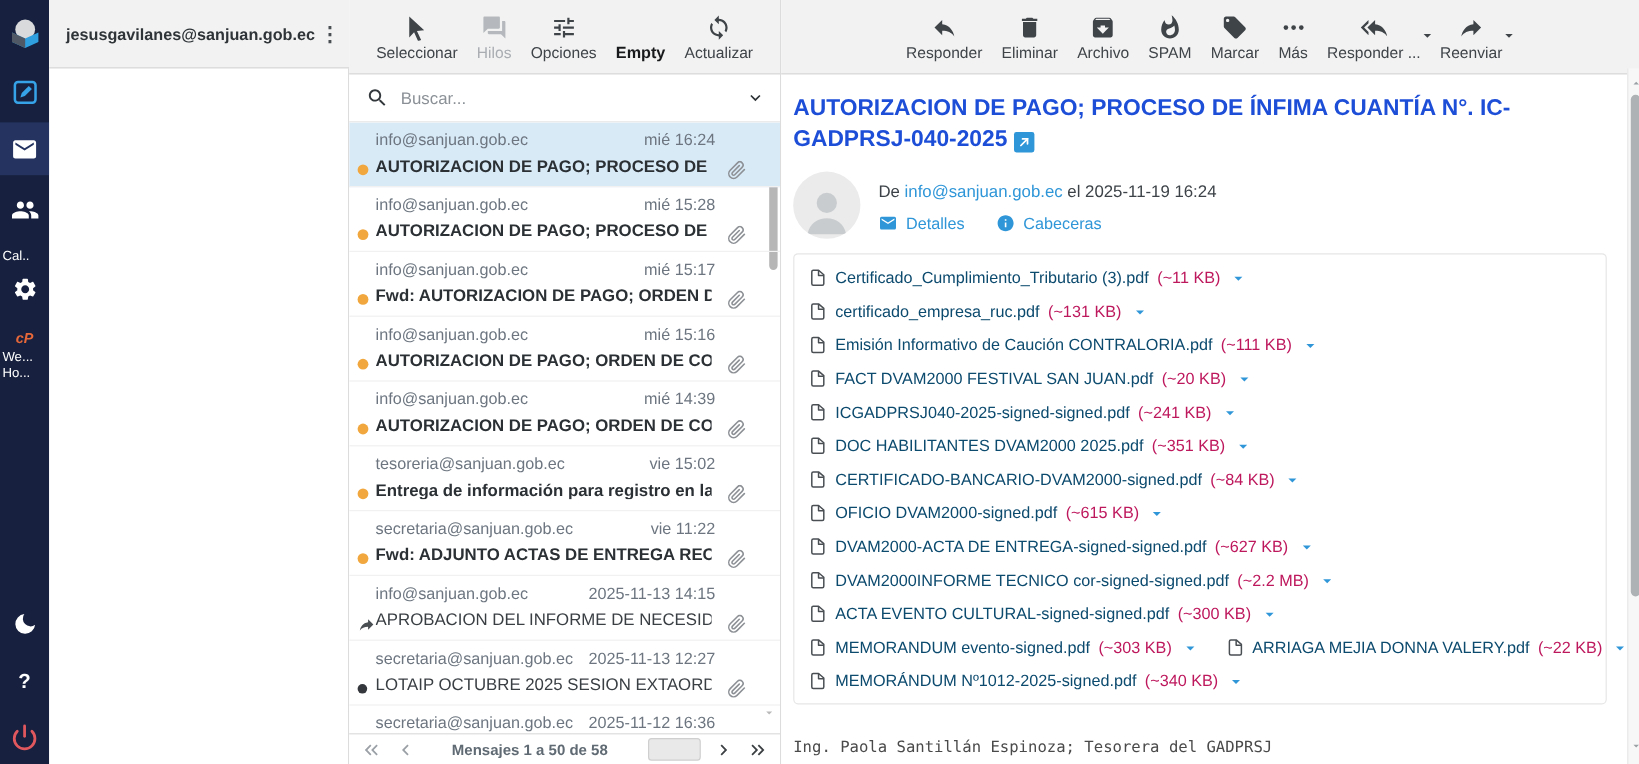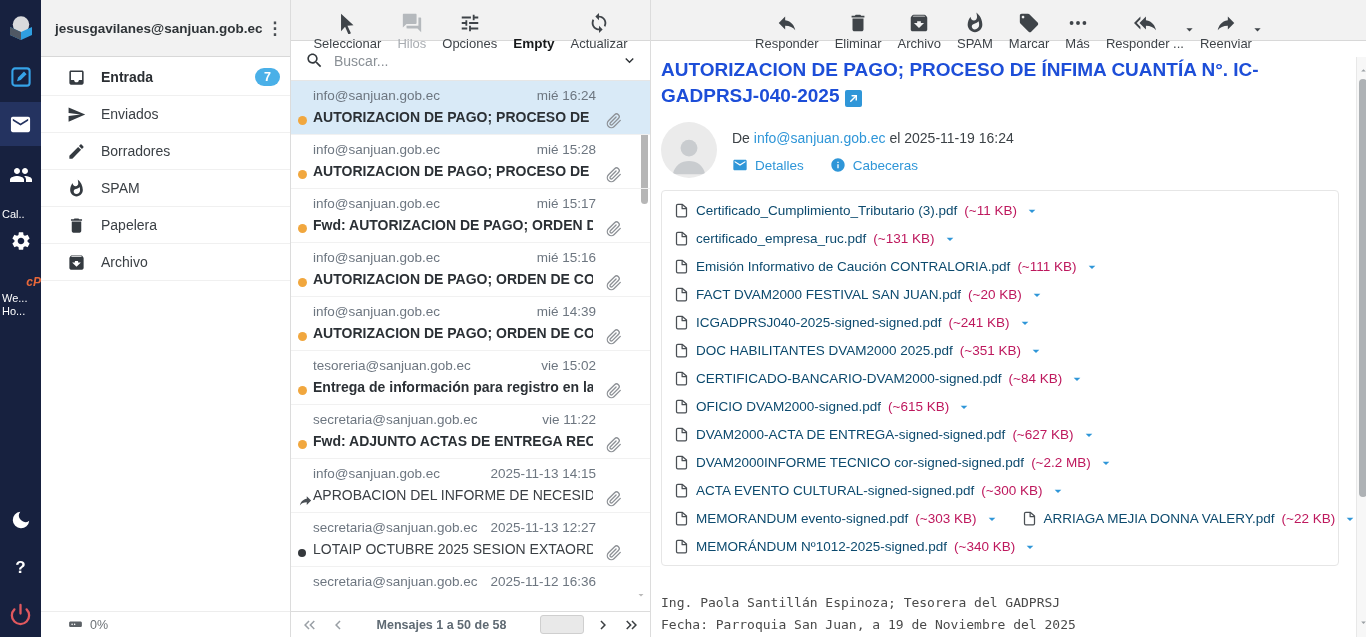--- a/index.html
+++ b/index.html
@@ -2,21 +2,21 @@
 <html style="--rail-bg: #17213f; --rail-active: #243360; --accent: #2f96d8; --badge-blue: #4ab0e8; --unread-dot: #f1a73e; --sel-bg: #d9eaf7; --toolbar-bg: #f2f2f2; --power-red: #e0585e; --cp-orange: #e8683a; --compose-blue: #36a3e8;"><head>
 <meta charset="utf-8">
 <style>
   * { margin:0; padding:0; box-sizing:border-box; }
   html,body { width:1366px; height:637px; overflow:hidden; background:#fff;
     font-family:"Liberation Sans", sans-serif; }
   .app { width:1366px; height:637px; display:flex; }
 
   
   .rail { width:41px; background:var(--rail-bg,#17213f); display:flex; flex-direction:column;
-    align-items:flex-end; color:#fff; flex-shrink:0; }
+    align-items:center; color:#fff; flex-shrink:0; }
   .rail-item { width:41px; height:34px; display:flex; align-items:center; justify-content:center;
     cursor:pointer; flex-shrink:0; }
   .rail-item svg { width:24px; height:24px; }
   .rail-logo { height:44px; margin-top:6px; }
   .rail-logo svg { width:30px; height:30px; }
   .rail-compose { margin-top:10px; color:var(--compose-blue,#36a3e8); }
   .rail-mail { margin-top:8px; height:44px; background:var(--rail-active,#243360); }
   .rail-mail svg { fill:#fff; width:23px; height:23px; }
   .rail-contacts { margin-top:12px; } .rail-contacts svg { fill:#fff; }
   .rail-text { font-size:11px; color:#fff; line-height:1.15; width:41px; padding-left:2px;
@@ -26,41 +26,41 @@
   .rail-cp { margin-top:16px; color:var(--cp-orange,#e8683a); font-weight:bold; font-style:italic;
     font-size:12px; height:16px; display:flex; align-items:center; justify-content:center; }
   .rail-weho { margin-top:2px; height:28px; }
   .rail-spacer { flex:1; }
   .rail-moon svg { fill:#fff; width:22px; height:22px; }
   .rail-help { color:#fff; font-size:17px; font-weight:bold; margin-top:14px; }
   .rail-power { margin-top:12px; margin-bottom:6px; color:var(--power-red,#e0585e); }
   .rail-power svg { width:23px; height:23px; }
 
   
-  .folders-col { width:250px; border-right:1px solid #dcdcdc; display:flex; flex-direction:column;
+  .folders-col { width:250px; border-right:1px solid #dcdcdc; display:flex; flex-direction:row;
     flex-shrink:0; background:#fff; }
   .account-header { height:57px; background:var(--toolbar-bg,#f2f2f2); border-bottom:1px solid #d8d8d8;
     display:flex; align-items:center; justify-content:space-between; padding:0 10px 0 14px; }
   .account-email { font-size:13.5px; font-weight:bold; color:#2f3438; }
   .kebab { color:#4a4f54; font-size:17px; font-weight:bold; line-height:1; cursor:pointer; padding:2px 4px; }
   .folder-list { flex:1; padding-top:2px; }
   .folder-item { height:37px; display:flex; align-items:center; padding:0 10px 0 26px; gap:15px;
     border-bottom:1px solid #f0f0f0; font-size:14px; color:#3b4045; cursor:pointer; }
   .folder-item .icon svg { width:19px; height:19px; fill:#343a40; display:block; }
   .folder-item.active .folder-label { font-weight:bold; color:#2a2e32; }
   .badge { margin-left:auto; background:var(--badge-blue,#4ab0e8); color:#fff; font-size:12.5px;
     font-weight:bold; border-radius:9px; padding:2px 9px; }
   .quota-row { height:26px; border-top:1px solid #ededed; display:flex; align-items:center;
     padding-left:26px; gap:6px; color:#6d7277; font-size:12.5px; }
   .quota-row svg { width:17px; height:17px; fill:#5c6166; }
 
   
   .list-col { width:360px; border-right:1px solid #dcdcdc; display:flex; flex-direction:column;
     flex-shrink:0; background:#fff; }
-  .toolbar { height:41px; background:var(--toolbar-bg,#f2f2f2); border-bottom:1px solid #d8d8d8;
+  .toolbar { height:62px; background:var(--toolbar-bg,#f2f2f2); border-bottom:1px solid #d8d8d8;
     display:flex; justify-content:center; gap:16px; padding-top:7px; flex-shrink:0; }
   .tb-btn { display:flex; flex-direction:column; align-items:center; justify-content:flex-end;
     height:44px; cursor:pointer; position:relative; color:#3f4449; }
   .tb-btn .icon { height:25px; display:flex; align-items:flex-end; }
   .tb-btn .icon svg { width:22px; height:22px; fill:#3f4449; }
   .tb-label { font-size:13px; margin-top:2px; white-space:nowrap; }
   .tb-btn.disabled { color:#a9adb2; } .tb-btn.disabled .icon svg { fill:#b5b9bd; }
   .tb-btn.bold .tb-label { font-weight:bold; color:#17191b; font-size:13.5px; }
   .tb-caret { position:absolute; right:-13px; top:15px; }
   .tb-caret svg { width:15px; height:15px; fill:#3f4449; }

